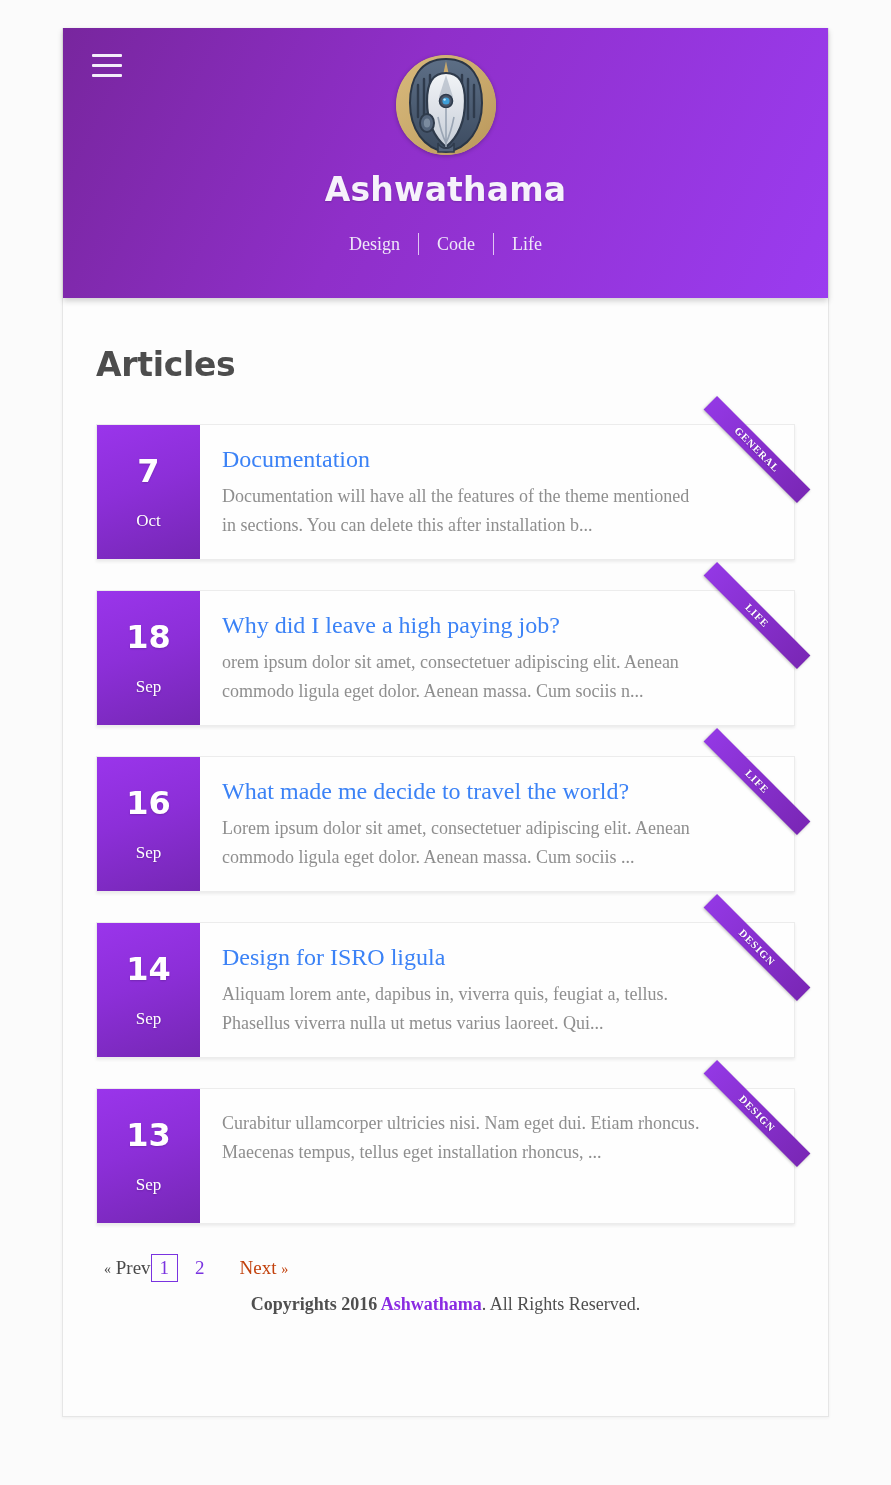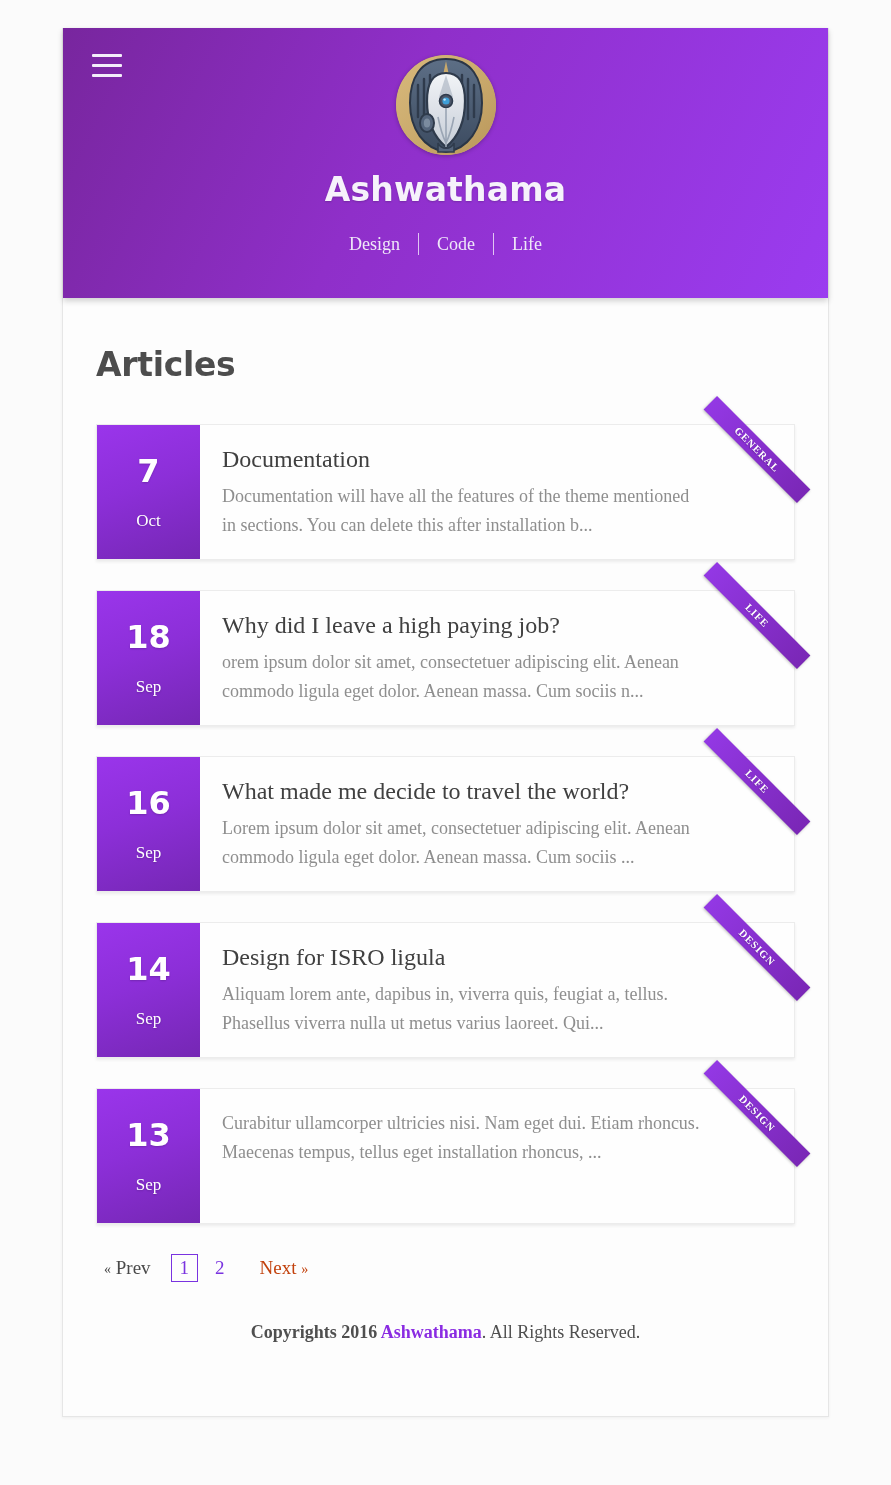--- a/index.html
+++ b/index.html
@@ -157,21 +157,21 @@
 
   .article-body {
     flex: 1 1 auto;
     padding: 20px 90px 18px 22px;
     min-width: 0;
   }
   .article-title {
     font-family: "Liberation Serif", serif;
     font-size: 24px;
     font-weight: normal;
-    color: #404040;
+    color: #3b82f6;
     line-height: 1.2;
     margin-bottom: 8px;
   }
   .article-excerpt {
     font-family: "Liberation Serif", serif;
     font-size: 18px;
     line-height: 1.62;
     color: #8e8e8e;
   }
 
@@ -210,21 +210,21 @@
     display: flex;
     align-items: center;
     margin-top: 18px;
     padding-left: 8px;
     font-family: "Liberation Serif", serif;
     font-size: 19px;
   }
   .pagination .prev {
     color: #4a4a4a;
     text-decoration: none;
-    margin-right: 20px;
+    margin-right: 0;
   }
   .pagination .prev .chev { font-size: 14px; }
   .pagination .pg {
     color: #7a33e0;
     text-decoration: none;
     padding: 2px 9px;
     margin-right: 8px;
   }
   .pagination .pg.current {
     border: 1px solid #7a33e0;
@@ -232,21 +232,21 @@
   }
   .pagination .next {
     color: #c2410c;
     text-decoration: none;
     margin-left: 18px;
   }
   .pagination .next .chev { font-size: 14px; }
 
   
   .site-footer {
-    margin-top: 40px;
+    margin-top: 12px;
     text-align: center;
     font-family: "Liberation Serif", serif;
     font-size: 18px;
     color: #4f4f4f;
   }
   .site-footer .brand {
     color: #8a2be2;
     text-decoration: none;
     font-weight: bold;
   }

